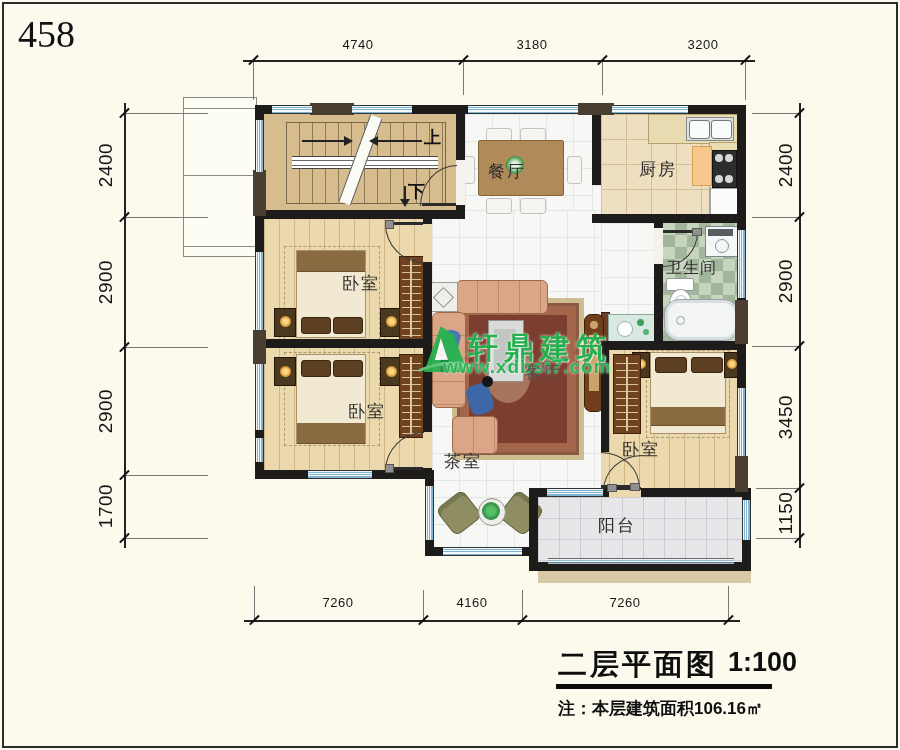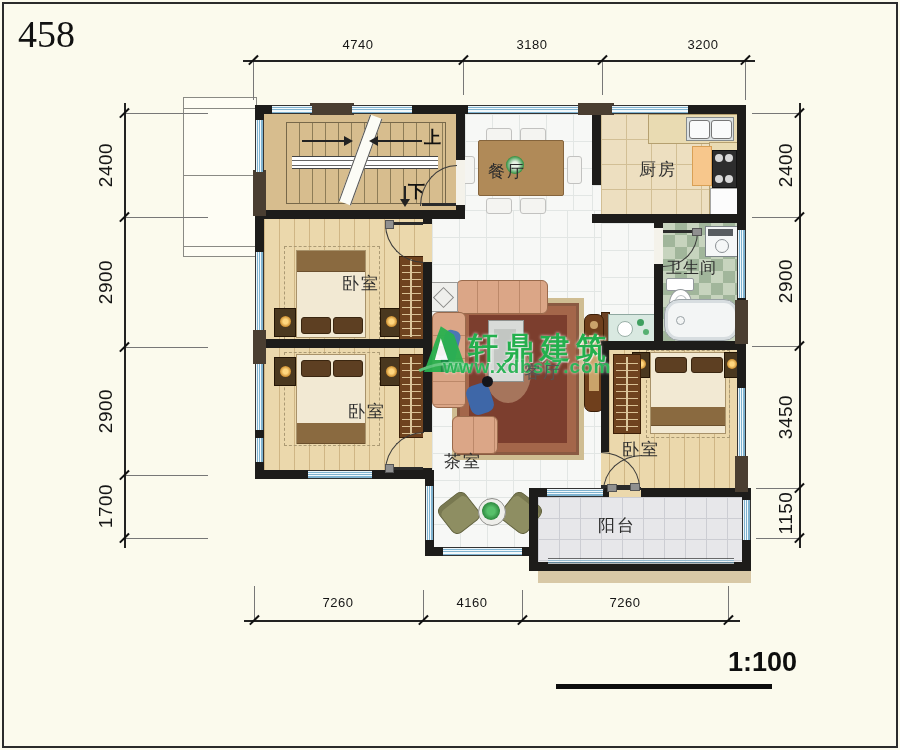--- a/index.html
+++ b/index.html
@@ -369,15 +369,17 @@
   <div class="tick" style="left:793px;top:112px"></div>
   <div class="tick" style="left:793px;top:216px"></div>
   <div class="tick" style="left:793px;top:345px"></div>
   <div class="tick" style="left:793px;top:487px"></div>
   <div class="tick" style="left:793px;top:537px"></div>
   <div class="dimv" style="left:756px;top:155px">2400</div>
   <div class="dimv" style="left:756px;top:271px">2900</div>
   <div class="dimv" style="left:756px;top:407px">3450</div>
   <div class="dimv" style="left:756px;top:503px">1150</div>
 
+  <div class="tb-title">二层平面图</div>
   <div class="tb-scale">1:100</div>
   <div class="tb-bar"></div>
+  <div class="tb-note">注：本层建筑面积106.16㎡</div>
 </div>
 
 </body></html>

